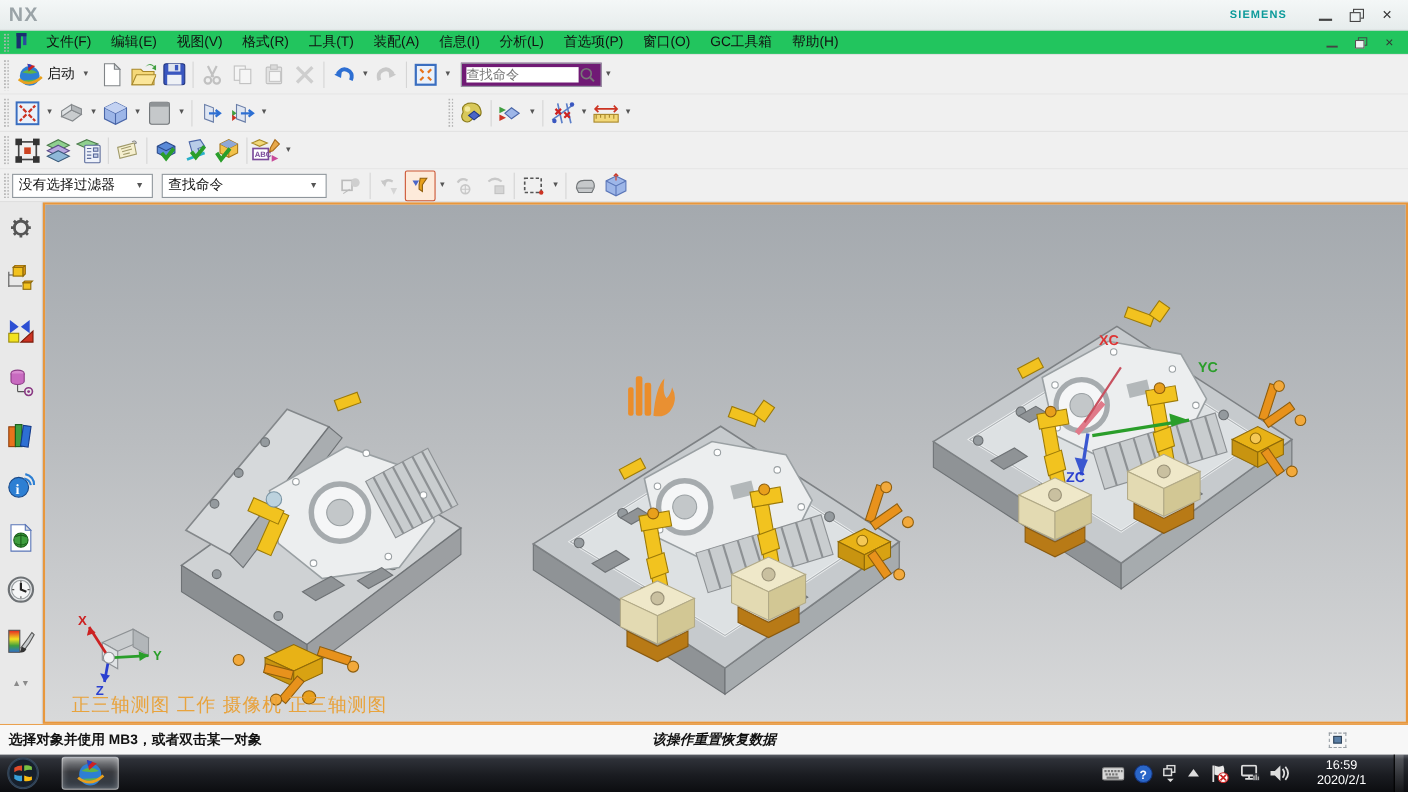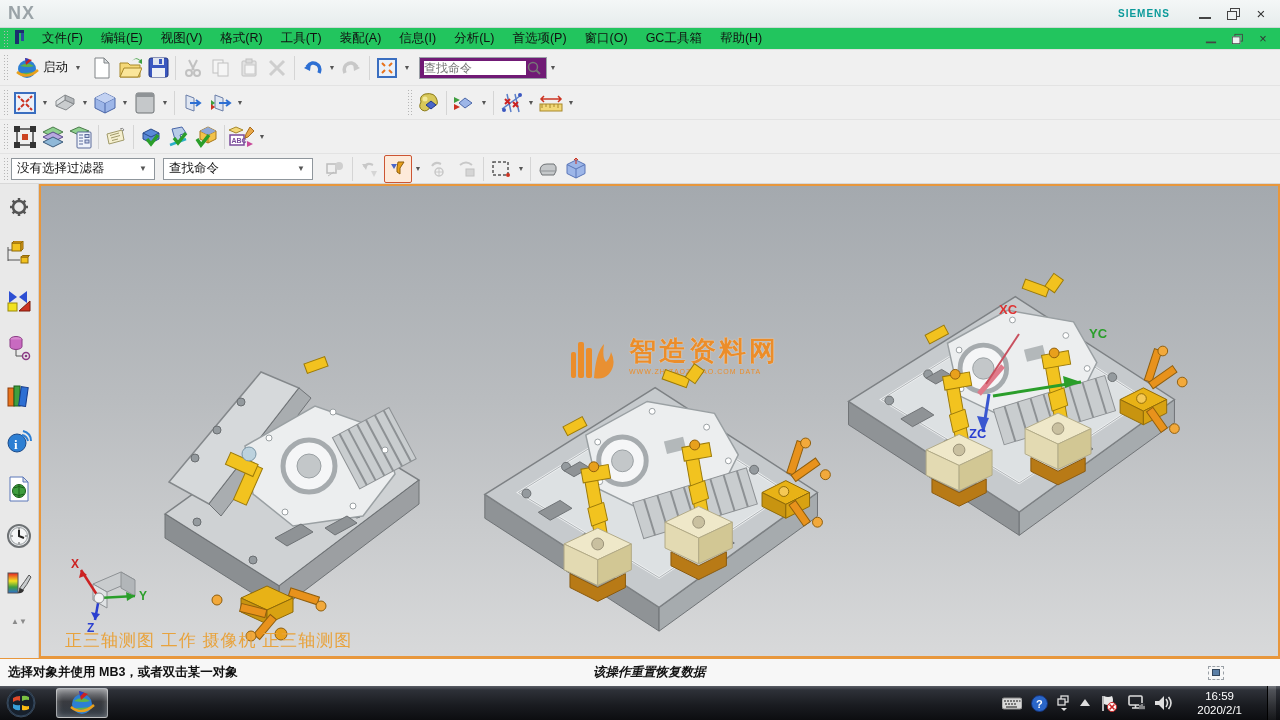--- a/index.html
+++ b/index.html
@@ -372,21 +372,21 @@
           <text x="3.5" y="18" font-size="7" font-weight="bold" fill="#7a4a9a">ABC</text>
           <path d="M22 2 L26 6 L20 12 L17 13 L18 9 Z" fill="#e8a84a" stroke="#a86a1a"></path>
           <path d="M19 16 L25 19 L19 22 Z" fill="#c84a9a"></path>
         </svg>
     </div>
     <span class="dd">▼</span>
   </div>
 
   <div class="tbrow selbar">
     <div class="grip"></div>
-    <div class="combo" style="width:144px">
+    <div class="combo" style="width:128px">
       <span>没有选择过滤器</span>
       <span class="dd">▼</span>
     </div>
     <div class="combo" style="width:150px">
       <span>查找命令</span>
       <span class="dd">▼</span>
     </div>
     <div class="tbtn dis">
       <svg width="22" height="22">
           <rect x="3" y="6" width="9" height="9" fill="none" stroke="#667" stroke-width="1.5"></rect>
@@ -536,24 +536,20 @@
 
       <div class="watermark">
         <svg width="52" height="44">
           <g fill="#f08a1e">
               <rect x="2" y="14" width="5" height="26" rx="2"></rect>
               <rect x="9" y="4" width="6" height="36" rx="2"></rect>
               <rect x="17" y="10" width="6" height="30" rx="2"></rect>
               <path d="M25 40 q2 -26 10 -34 q-2 14 2 18 q4 -4 5 -10 q6 12 -2 22 q-6 6 -15 4" opacity=".95"></path>
             </g>
         </svg>
-        <div>
-          <div class="wm-text">智造资料网</div>
-          <div class="wm-sub">WWW.ZHIZAOZILIAO.COM DATA</div>
-        </div>
       </div>
 
       <svg class="models" width="1237" height="470" viewBox="0 0 1237 470">
         <defs>
 
           <g id="fixture">
             <polygon points="16,152 16,176 192,290 192,266" fill="#8f9396" stroke="#6e7275" stroke-width="1"></polygon>
             <polygon points="192,266 192,290 352,174 352,150" fill="#a6abae" stroke="#6e7275" stroke-width="1"></polygon>
             <polygon points="16,152 188,44 352,150 192,266" fill="#c6cacd" stroke="#7d8184" stroke-width="1.5"></polygon>
             <polygon points="50,150 188,64 322,150 192,236" fill="#e0e4e6" opacity="0.9" stroke="#f3f5f6" stroke-width="2.5"></polygon>

